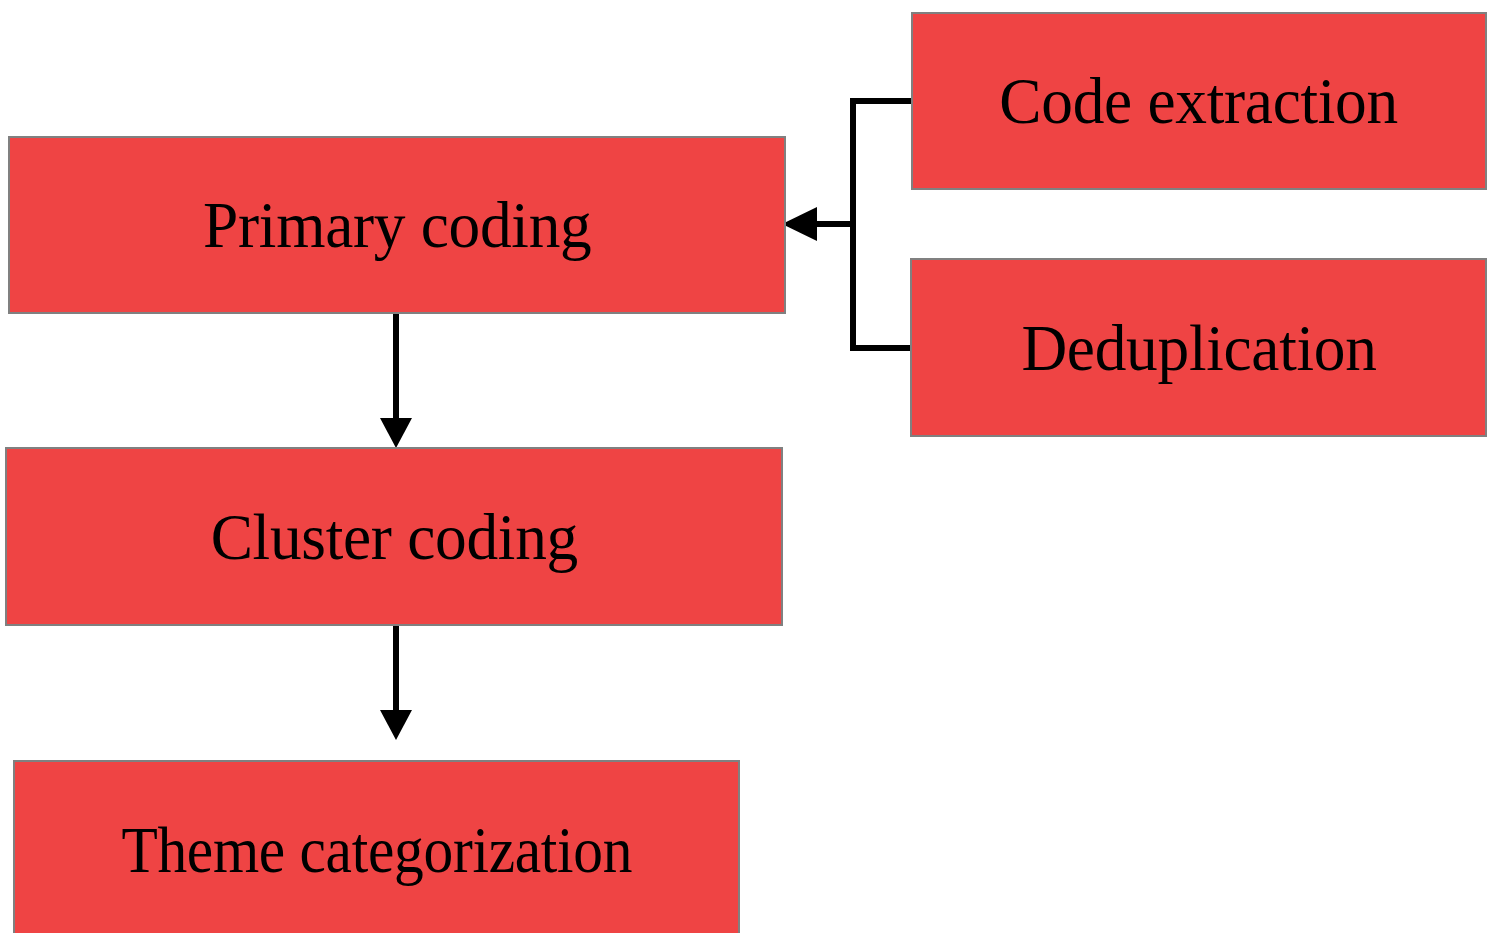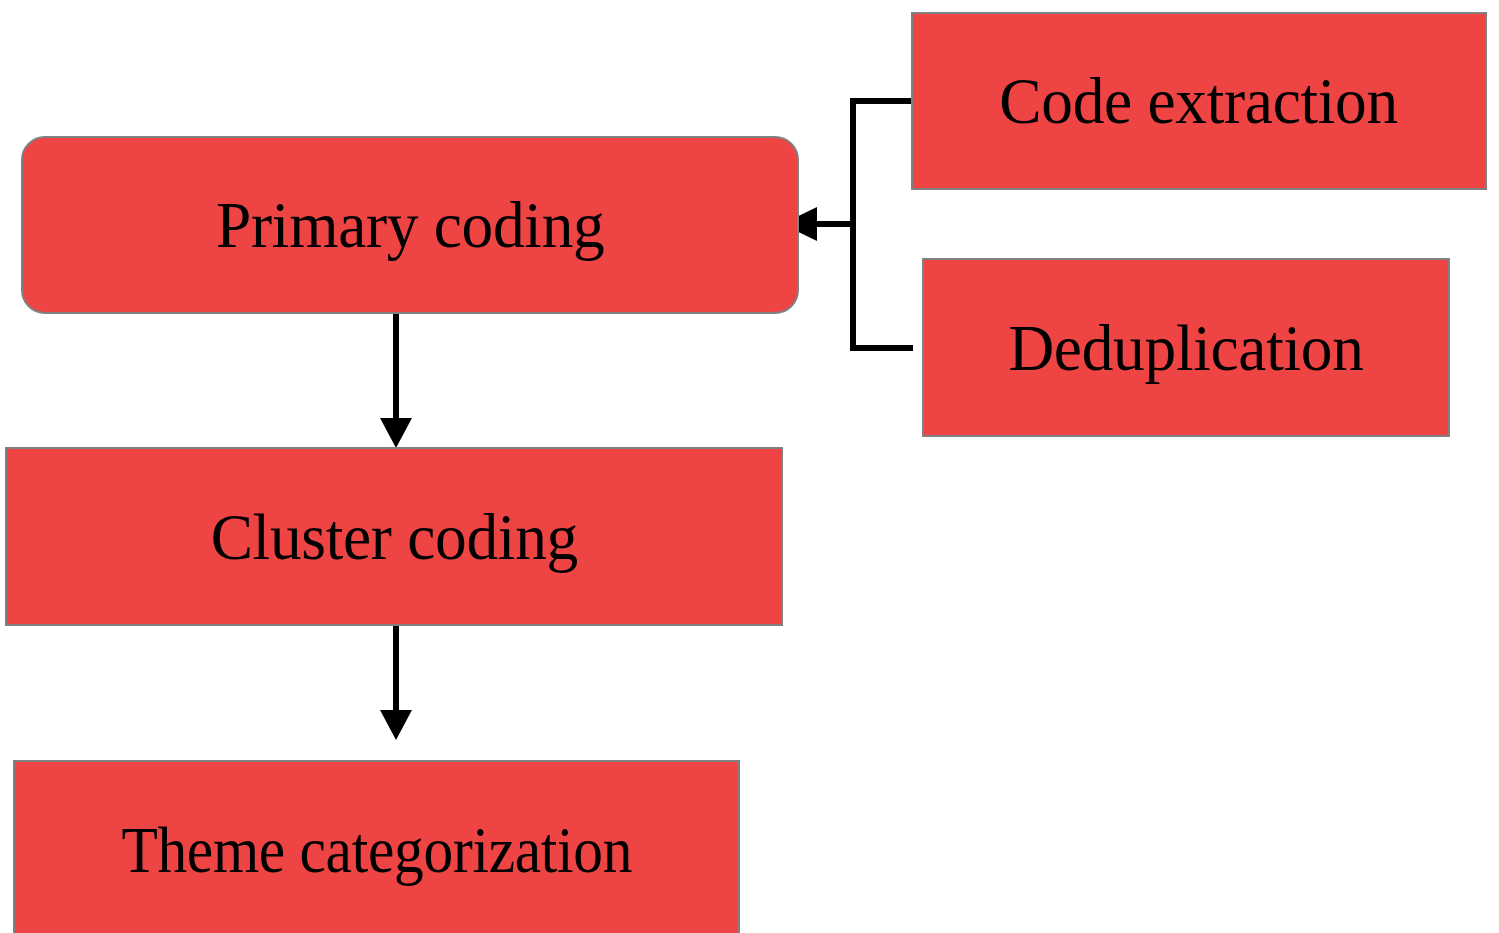--- a/index.html
+++ b/index.html
@@ -30,25 +30,25 @@
     font-family: "Liberation Serif", "DejaVu Serif", serif;
     font-size: 66px;
     line-height: 1;
     color: #000000;
     white-space: nowrap;
     transform: scaleX(0.96);
     transform-origin: center center;
     letter-spacing: -0.3px;
   }
   
-  #node-primary-coding   { left: 21px;   top: 136px; width: 778px; height: 178px; border-radius: 24px; }
+  #node-primary-coding   { left: 8px;   top: 136px; width: 778px; height: 178px; }
   #node-cluster-coding   { left: 5px;   top: 447px; width: 778px; height: 179px; }
   #node-theme-categorization { left: 5px; top: 760px; width: 727px; height: 179px; margin-left: 8px; }
   #node-code-extraction  { left: 911px; top: 12px;  width: 576px; height: 178px; }
-  #node-deduplication    { left: 910px; top: 258px; width: 528px; height: 179px; margin-left: 12px; }
+  #node-deduplication    { left: 910px; top: 258px; width: 577px; height: 179px; }
 
   #node-theme-categorization .node-label { transform: scaleX(0.90); }
 
   .edge-layer {
     position: absolute;
     left: 0;
     top: 0;
     width: 1499px;
     height: 933px;
     pointer-events: none;

